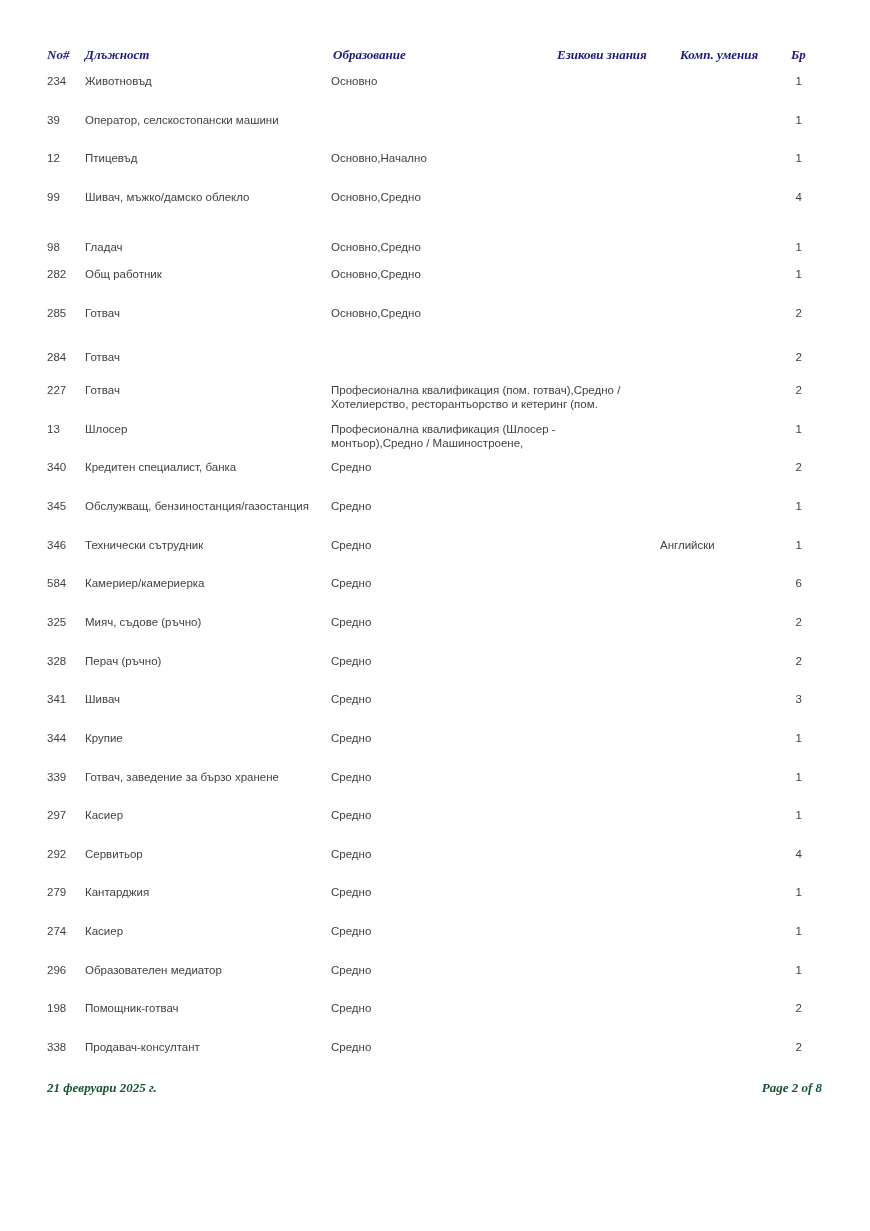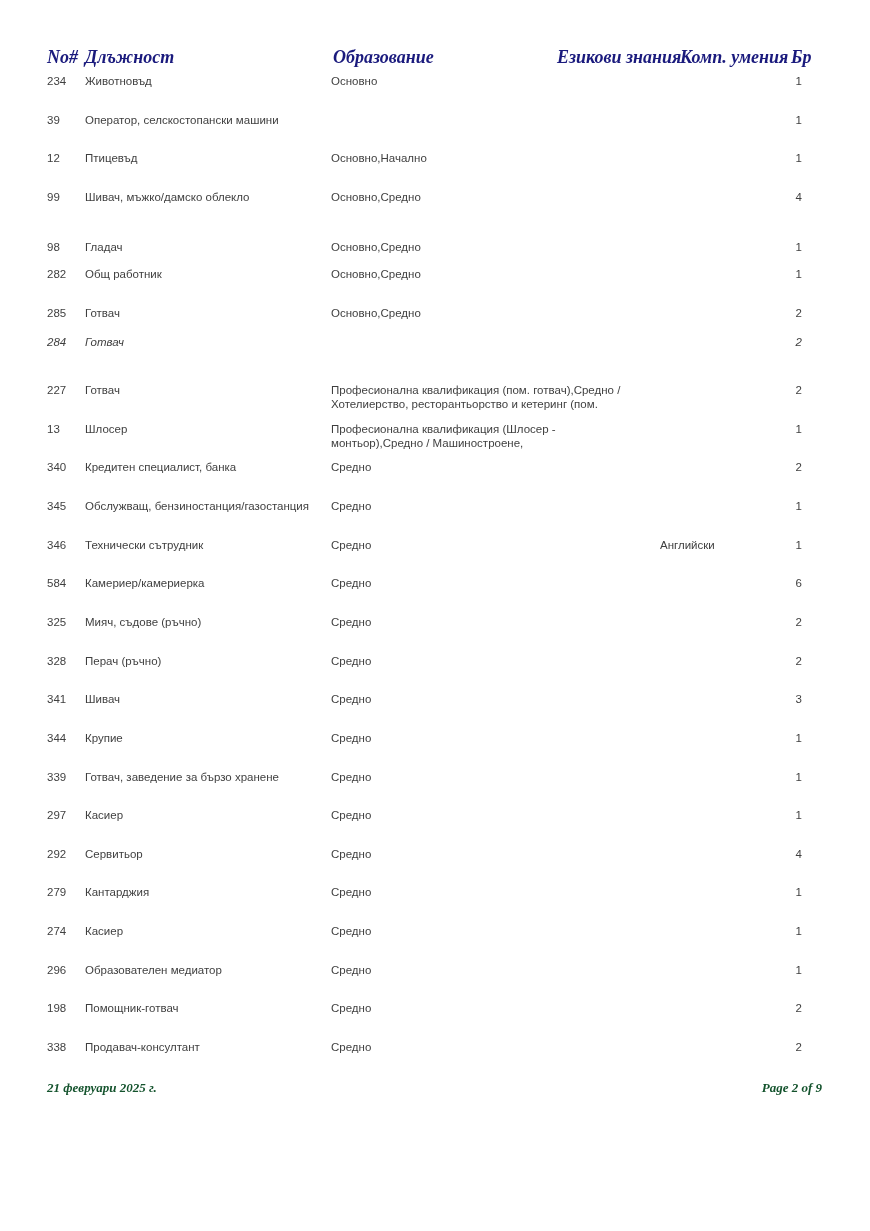--- a/index.html
+++ b/index.html
@@ -12,21 +12,21 @@
     font-family:"Liberation Sans", sans-serif;
     overflow:hidden;
   }
   
   .table-header .th {
     position:absolute;
     top:47px;
     font-family:"Liberation Serif", serif;
     font-weight:bold;
     font-style:italic;
-    font-size:18px;
+    font-size:13px;
     color:#1a1a7d;
     white-space:nowrap;
   }
   .th.h-num       { left:47px; }
   .th.h-position  { left:85px; }
   .th.h-education { left:333px; }
   .th.h-language  { left:557px; }
   .th.h-computer  { left:680px; }
   .th.h-count     { left:791px; }
 
@@ -115,21 +115,21 @@
     <span class="cell col-language"></span>
     <span class="cell col-count">1</span>
   </div>
       <div class="row" style="top: 305.84px;">
     <span class="cell col-num">285</span>
     <span class="cell col-position">Готвач</span>
     <span class="cell col-education">Основно,Средно</span>
     <span class="cell col-language"></span>
     <span class="cell col-count">2</span>
   </div>
-      <div class="row" style="top: 335px; font-style: italic;">
+      <div class="row" style="top: 350px;">
     <span class="cell col-num">284</span>
     <span class="cell col-position">Готвач</span>
     <span class="cell col-language"></span>
     <span class="cell col-count">2</span>
   </div>
       <div class="row" style="top: 383.12px;">
     <span class="cell col-num">227</span>
     <span class="cell col-position">Готвач</span>
     <span class="cell col-education">Професионална квалификация (пом. готвач),Средно / Хотелиерство, ресторантьорство и кетеринг (пом.</span>
     <span class="cell col-language"></span>
@@ -251,16 +251,16 @@
     <span class="cell col-num">338</span>
     <span class="cell col-position">Продавач-консултант</span>
     <span class="cell col-education">Средно</span>
     <span class="cell col-language"></span>
     <span class="cell col-count">2</span>
   </div>
     </div>
 
   <div class="footer">
     <span class="ft ft-date">21 февруари 2025 г.</span>
-    <span class="ft ft-page">Page 2 of 9</span>
+    <span class="ft ft-page">Page 2 of 8</span>
   </div>
 
 </div>
 
 </body></html>

